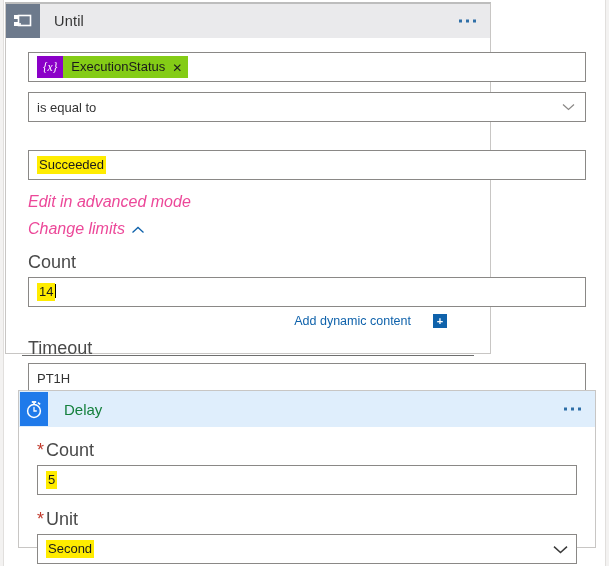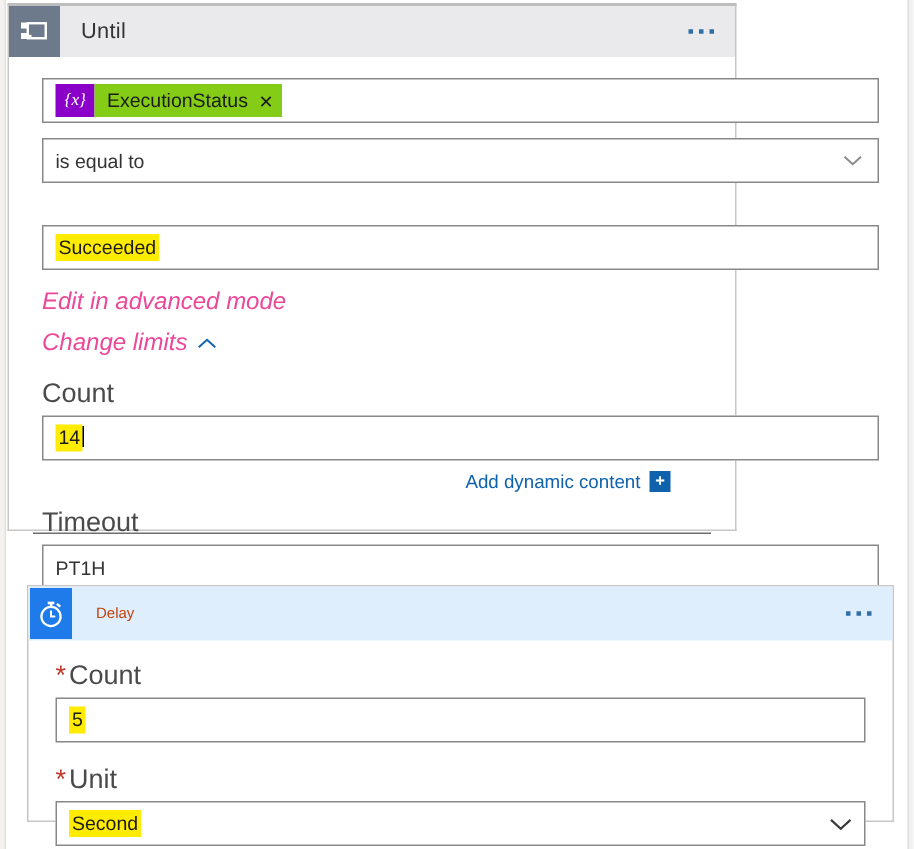--- a/index.html
+++ b/index.html
@@ -178,21 +178,21 @@
     font-size: 18px;
     color: #4a4a4a;
   }
   .req-star { color: #c0392b; margin-right: 2px; }
 
   .add-dyn {
     position: absolute;
     right: 22px;
     display: flex;
     align-items: center;
-    gap: 6px;
+    gap: 22px;
     color: #0f62ab;
     font-size: 12.5px;
     cursor: pointer;
   }
   .plus-badge {
     width: 14px;
     height: 14px;
     background: #0f62ab;
     color: #ffffff;
     font-size: 11px;
@@ -235,22 +235,22 @@
     align-items: center;
   }
   #delay-icon-box {
     width: 28px; height: 34px; flex: 0 0 28px;
     background: #1f7aea;
     display: flex; align-items: center; justify-content: center;
     margin-left: 1px;
   }
   #delay-title {
     margin-left: 16px;
-    font-size: 10px;
-    color: #c2410c;
+    font-size: 15px;
+    color: #15803d;
   }
   #delay-body { padding: 0 18px; position: relative; }
   .field-box.delay { width: 540px; }
 
   .caret-bar {
     display: inline-block;
     width: 1px;
     height: 14px;
     background: #000000;
     vertical-align: middle;

